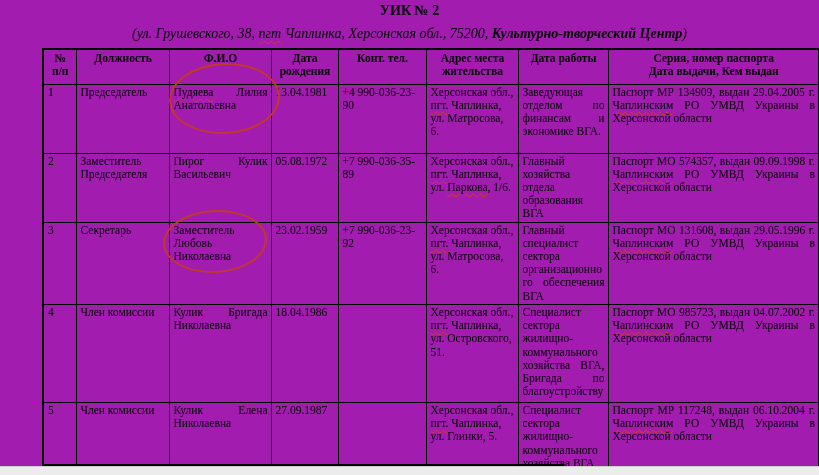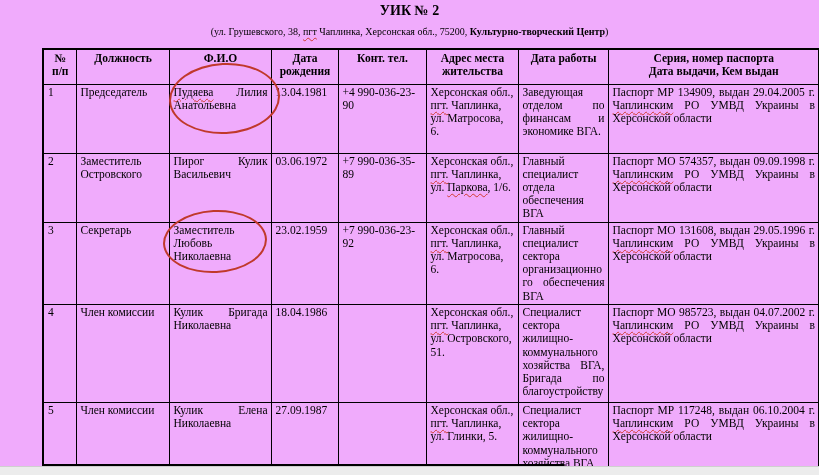--- a/index.html
+++ b/index.html
@@ -1,30 +1,30 @@
 <!DOCTYPE html>
 <html><head>
 <meta charset="utf-8">
 <style>
   html,body{margin:0;padding:0;background:#fff;}
   .page{
     position:relative;
     width:819px;height:475px;
     overflow:hidden;
-    background:#f0abfc;
+    background:#a21caf;
     font-family:"Liberation Serif","DejaVu Serif",serif;
     color:#000;
   }
   .doc-title{
     position:absolute;top:3px;left:0;width:100%;
     text-align:center;font-size:14px;font-weight:bold;
   }
   .doc-subtitle{
     position:absolute;top:26px;left:0;width:100%;
-    text-align:center;font-size:10px;
+    text-align:center;font-size:14px;font-style:italic;
   }
   table.roster{
     position:absolute;left:42px;top:48px;
     width:776px;
     border-collapse:collapse;
     table-layout:fixed;
     border:2px solid #000;
     font-size:11.5px;line-height:1.15;
   }
   table.roster th, table.roster td{
@@ -107,26 +107,26 @@
           <td>Председатель</td>
           <td class="justify"><span class="wavy">Пудяева</span> Лилия Анатольевна</td>
           <td>13.04.1981</td>
           <td>+4 990-036-23-90</td>
           <td>Херсонская обл., <span class="wavy">пгт.</span> Чаплинка, ул. Матросова, 6.</td>
           <td class="justify">Заведующая отделом по финансам и экономике ВГА.</td>
           <td class="justify">Паспорт МР 134909, выдан 29.04.2005 г. <span class="wavy">Чаплинским</span> РО УМВД Украины в Херсонской области</td>
         </tr>
         <tr>
           <td>2</td>
-          <td>Заместитель Островского</td>
+          <td>Заместитель Председателя</td>
           <td class="justify">Пирог Кулик Васильевич</td>
-          <td>03.06.1972</td>
+          <td>05.08.1972</td>
           <td>+7 990-036-35-89</td>
           <td>Херсонская обл., <span class="wavy">пгт.</span> Чаплинка, ул. <span class="wavy">Паркова</span>, 1/6.</td>
-          <td class="justify">Главный специалист отдела обеспечения ВГА</td>
+          <td class="justify">Главный хозяйства отдела образования ВГА</td>
           <td class="justify">Паспорт МО 574357, выдан 09.09.1998 г. <span class="wavy">Чаплинским</span> РО УМВД Украины в Херсонской области</td>
         </tr>
         <tr>
           <td>3</td>
           <td>Секретарь</td>
           <td class="justify">Заместитель Любовь Николаевна</td>
           <td>23.02.1959</td>
           <td>+7 990-036-23-92</td>
           <td>Херсонская обл., <span class="wavy">пгт.</span> Чаплинка, ул. Матросова, 6.</td>
           <td class="justify">Главный специалист сектора организационного обеспечения ВГА</td>

